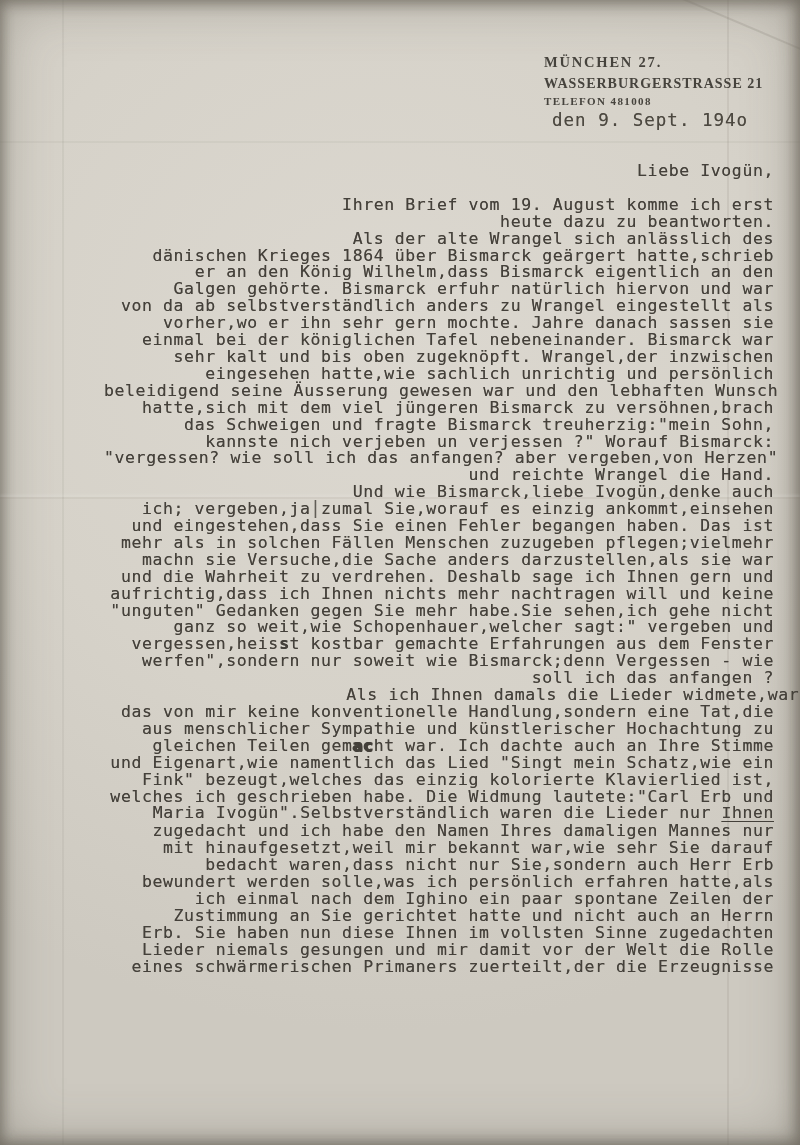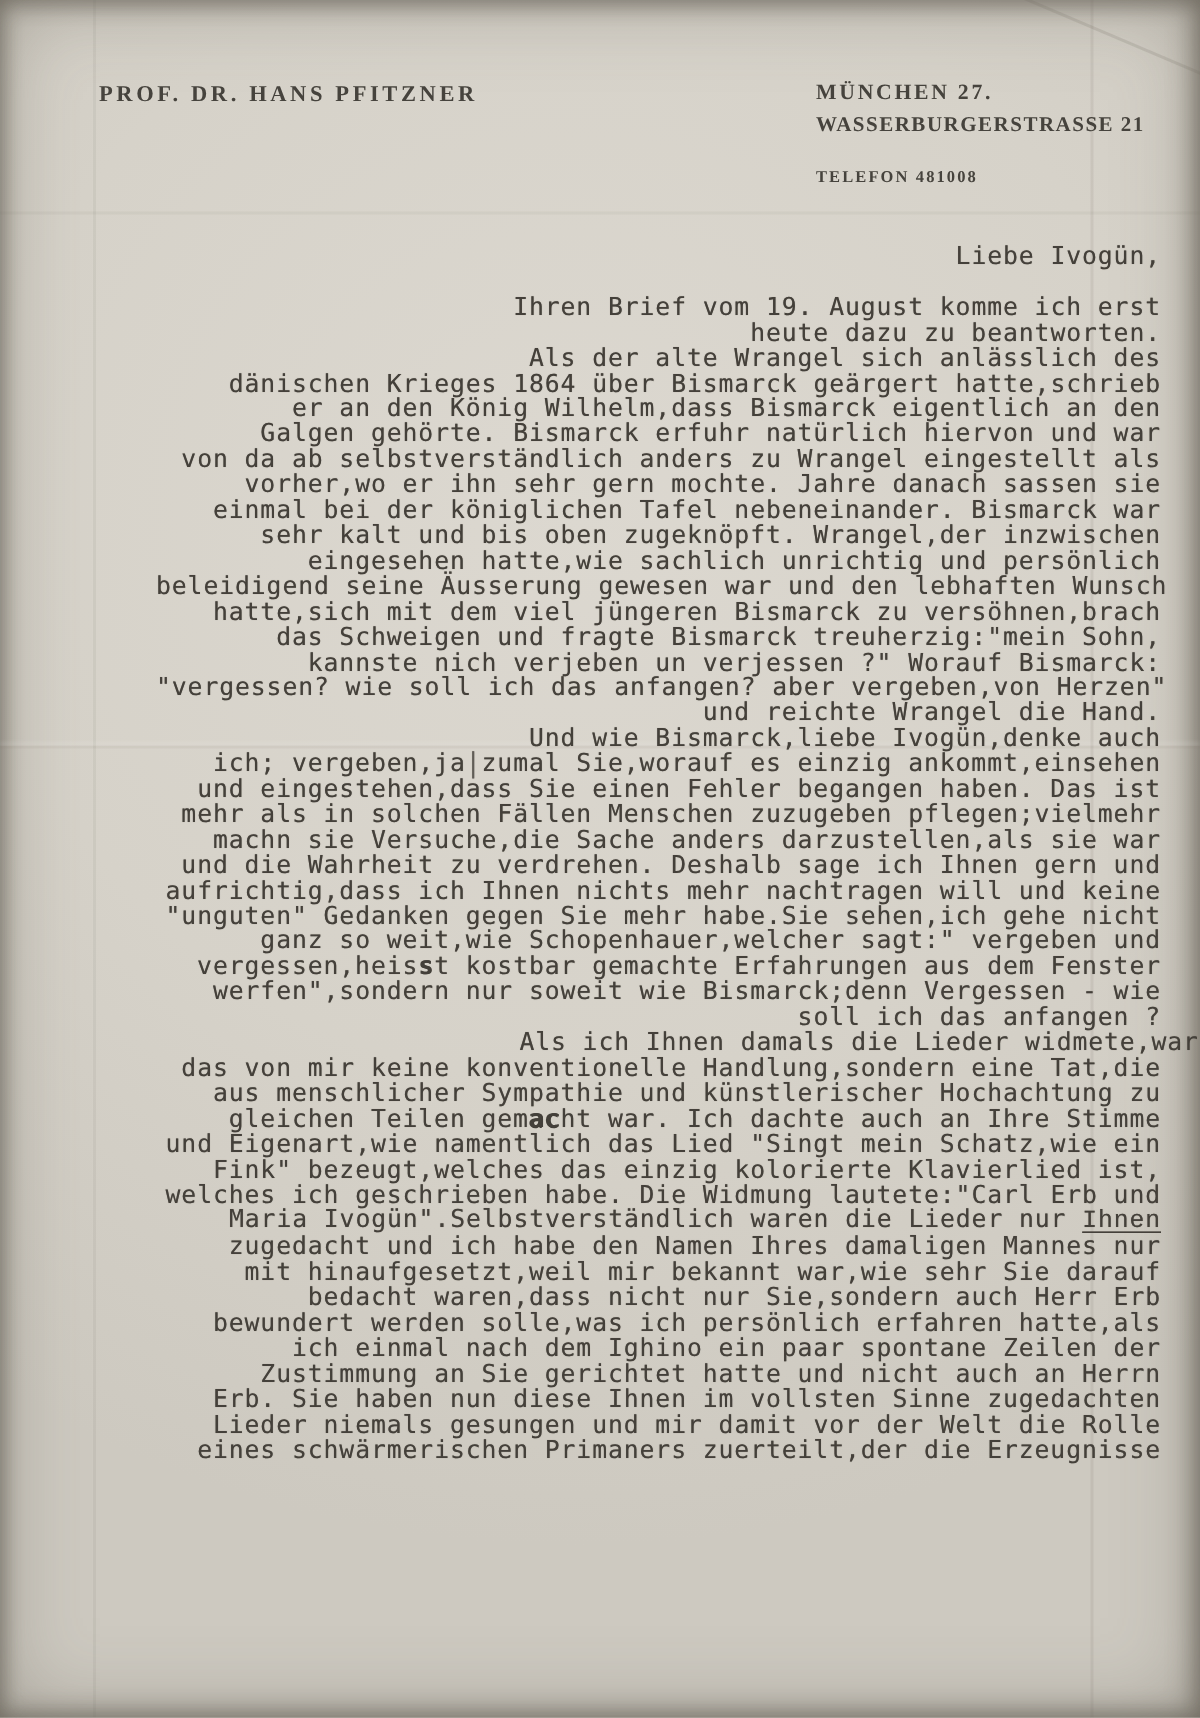--- a/index.html
+++ b/index.html
@@ -32,56 +32,56 @@
     font-size:15px;letter-spacing:2.4px;color:var(--head-ink);
     white-space:nowrap;
   }
   .addr{
     position:absolute;left:544px;top:54px;
     font-family:Liberation Serif, serif;font-weight:bold;color:var(--head-ink);
     white-space:nowrap;
   }
   .addr .city{font-size:14.5px;letter-spacing:1.8px;}
   .addr .street{font-size:14px;letter-spacing:1.0px;margin-top:5px;}
-  .addr .phone{font-size:11px;letter-spacing:1.4px;margin-top:20px;}
+  .addr .phone{font-size:11px;letter-spacing:1.4px;margin-top:3px;}
 
   .date{
     position:absolute;left:552px;top:110px;
     font-size:17.5px;letter-spacing:1px;color:#4c4840;
     text-shadow:0 0 .5px rgba(70,64,55,.55);
     white-space:nowrap;
   }
 
   .body{
     position:absolute;left:104px;top:163px;width:670px;
     font-size:16.5px;letter-spacing:.6px;line-height:16.9px;
     color:var(--ink);
     text-shadow:0 0 .45px rgba(62,57,49,.6);
     white-space:pre;
     text-align:right;
   }
   .line{white-space:pre;}
   .u{text-decoration:underline;text-decoration-thickness:1.3px;text-underline-offset:2.5px;font-family:Liberation Mono, monospace;}
-  .smudge{font-weight:normal;text-shadow:.8px 0 currentColor,-.8px 0 currentColor,0 .8px currentColor,.5px .5px currentColor;margin-top:16px;}
+  .smudge{font-weight:bold;text-shadow:.8px 0 currentColor,-.8px 0 currentColor,0 .8px currentColor,.5px .5px currentColor;margin-top:16px;}
   .smudge2{font-weight:bold;text-shadow:.5px 0 currentColor;}
   .overtype{opacity:.8;transform:scaleY(1.1);display:inline-block;}
 </style>
 </head>
 <body>
 
 <div class="paper" style="--ink: #44403a; --head-ink: #46433d; background-color: rgb(214, 210, 201);">
   <div class="crease v1"></div>
   <div class="crease v2"></div>
   <div class="crease h1"></div>
   <div class="crease h2"></div>
   <div class="crease d1"></div>
 
-  <div class="sender">PROF. DR. HANS PFITZNER</div>
 
   <div class="addr">
     <div class="city">MÜNCHEN 27.</div>
     <div class="street">WASSERBURGERSTRASSE 21</div>
     <div class="phone">TELEFON 481008</div>
   </div>
 
+  <div class="date">den 9. Sept. 194o</div>
 
   <div class="body"><div class="line"><span>                 Liebe Ivogün,</span></div><div class="line"><span> </span></div><div class="line"><span>                      Ihren Brief vom 19. August komme ich erst</span></div><div class="line"><span>      heute dazu zu beantworten.</span></div><div class="line"><span>                       Als der alte Wrangel sich anlässlich des</span></div><div class="line"><span>dänischen Krieges 1864 über Bismarck geärgert hatte,schrieb</span></div><div class="line"><span>er an den König Wilhelm,dass Bismarck eigentlich an den</span></div><div class="line"><span>Galgen gehörte. Bismarck erfuhr natürlich hiervon und war</span></div><div class="line"><span>von da ab selbstverständlich anders zu Wrangel eingestellt als</span></div><div class="line"><span>vorher,wo er ihn sehr gern mochte. Jahre danach sassen sie</span></div><div class="line"><span> einmal bei der königlichen Tafel nebeneinander. Bismarck war</span></div><div class="line"><span>sehr kalt und bis oben zugeknöpft. Wrangel,der inzwischen</span></div><div class="line"><span>eingesehen hatte,wie sachlich unrichtig und persönlich</span></div><div class="line"><span>beleidigend seine Äusserung gewesen war und den lebhaften Wunsch</span></div><div class="line"><span>hatte,sich mit dem viel jüngeren Bismarck zu versöhnen,brach</span></div><div class="line"><span>das Schweigen und fragte Bismarck treuherzig:"mein Sohn,</span></div><div class="line"><span>kannste nich verjeben un verjessen ?" Worauf Bismarck:</span></div><div class="line"><span>"vergessen? wie soll ich das anfangen? aber vergeben,von Herzen"</span></div><div class="line"><span>und reichte Wrangel die Hand.</span></div><div class="line"><span>                       Und wie Bismarck,liebe Ivogün,denke auch</span></div><div class="line"><span>ich; vergeben,ja</span><span class="overtype">|</span><span>zumal Sie,worauf es einzig ankommt,einsehen</span></div><div class="line"><span>und eingestehen,dass Sie einen Fehler begangen haben. Das ist</span></div><div class="line"><span>mehr als in solchen Fällen Menschen zuzugeben pflegen;vielmehr</span></div><div class="line"><span>machn sie Versuche,die Sache anders darzustellen,als sie war</span></div><div class="line"><span>und die Wahrheit zu verdrehen. Deshalb sage ich Ihnen gern und</span></div><div class="line"><span>aufrichtig,dass ich Ihnen nichts mehr nachtragen will und keine</span></div><div class="line"><span>"unguten" Gedanken gegen Sie mehr habe.Sie sehen,ich gehe nicht</span></div><div class="line"><span>ganz so weit,wie Schopenhauer,welcher sagt:" vergeben und</span></div><div class="line"><span>vergessen,heis</span><span class="smudge2">s</span><span>t kostbar gemachte Erfahrungen aus dem Fenster</span></div><div class="line"><span>werfen",sondern nur soweit wie Bismarck;denn Vergessen - wie</span></div><div class="line"><span>soll ich das anfangen ?</span></div><div class="line"><span>                       Als ich Ihnen damals die Lieder widmete,war</span></div><div class="line"><span>das von mir keine konventionelle Handlung,sondern eine Tat,die</span></div><div class="line"><span>aus menschlicher Sympathie und künstlerischer Hochachtung zu</span></div><div class="line"><span>gleichen Teilen gem</span><span class="smudge">ac</span><span>ht war. Ich dachte auch an Ihre Stimme</span></div><div class="line"><span>und Eigenart,wie namentlich das Lied "Singt mein Schatz,wie ein</span></div><div class="line"><span>Fink" bezeugt,welches das einzig kolorierte Klavierlied ist,</span></div><div class="line"><span>welches ich geschrieben habe. Die Widmung lautete:"Carl Erb und</span></div><div class="line"><span>Maria Ivogün".Selbstverständlich waren die Lieder nur </span><span class="u">Ihnen</span></div><div class="line"><span>zugedacht und ich habe den Namen Ihres damaligen Mannes nur</span></div><div class="line"><span>mit hinaufgesetzt,weil mir bekannt war,wie sehr Sie darauf</span></div><div class="line"><span>bedacht waren,dass nicht nur Sie,sondern auch Herr Erb</span></div><div class="line"><span>bewundert werden solle,was ich persönlich erfahren hatte,als</span></div><div class="line"><span>ich einmal nach dem Ighino ein paar spontane Zeilen der</span></div><div class="line"><span>Zustimmung an Sie gerichtet hatte und nicht auch an Herrn</span></div><div class="line"><span>Erb. Sie haben nun diese Ihnen im vollsten Sinne zugedachten</span></div><div class="line"><span>Lieder niemals gesungen und mir damit vor der Welt die Rolle</span></div><div class="line"><span>eines schwärmerischen Primaners zuerteilt,der die Erzeugnisse</span></div></div>
 </div>
 
 </body></html>

